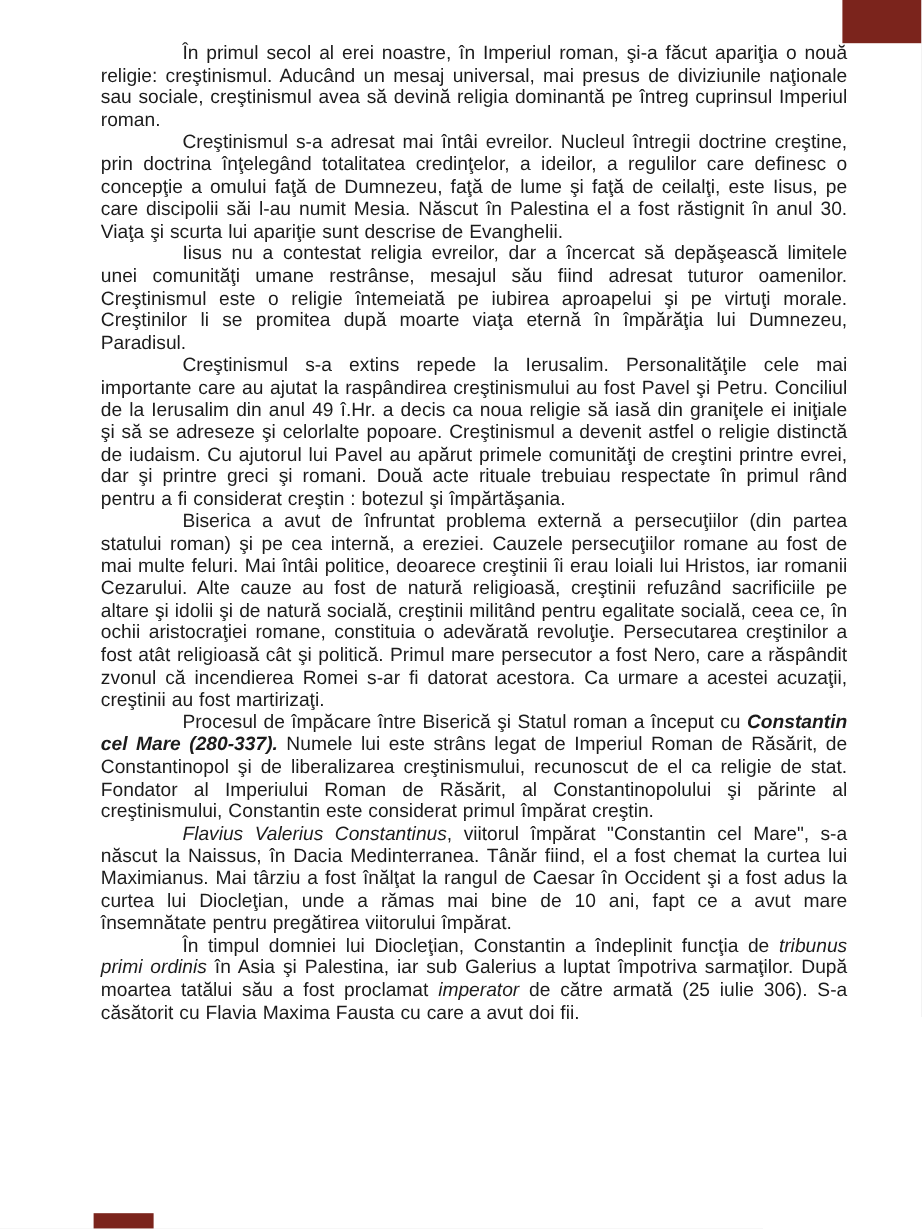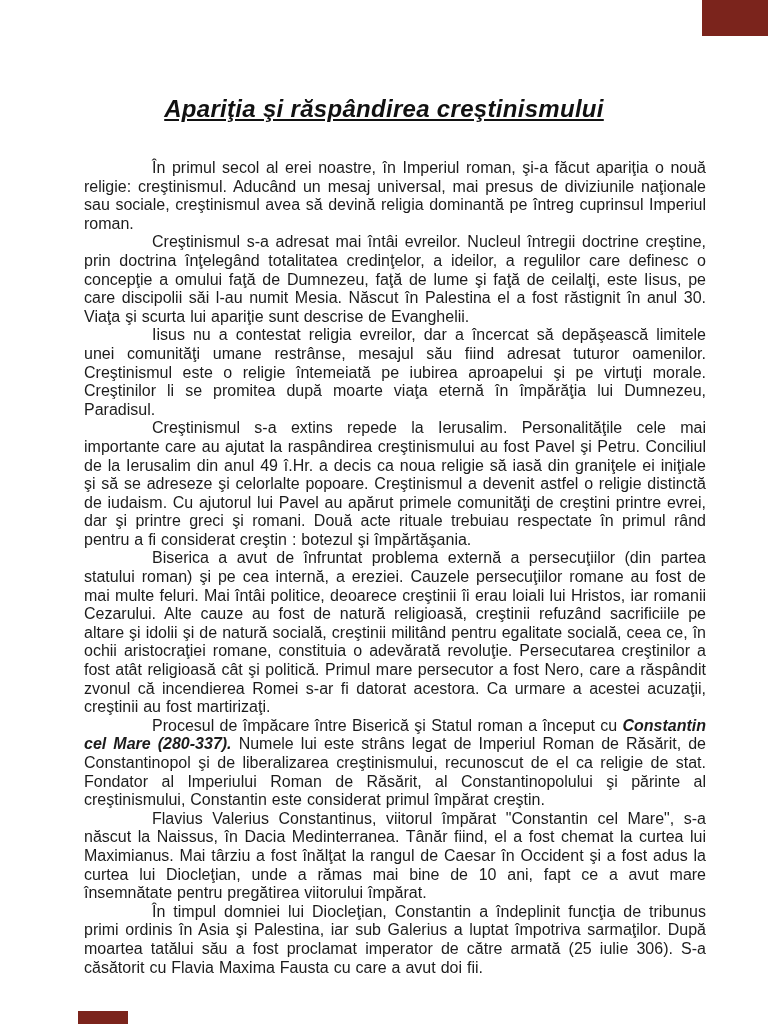--- a/index.html
+++ b/index.html
@@ -28,41 +28,40 @@
     margin-top: 36px;
     padding: 0 62px 0 84px;
   }
   .para {
     font-size: 16px;
     line-height: 18.6px;
     text-align: justify;
     text-indent: 68px;
     word-spacing: 0.5px;
   }
-  .run-i  { }
+  .run-i  { font-style: italic; }
   .run-bi { font-style: italic; font-weight: bold; }
   .artifact-top-right {
     position: absolute;
     top: 0; right: 0;
     width: 66px; height: 36px;
   }
   .artifact-bottom-left {
     position: absolute;
     bottom: 0; left: 78px;
     width: 50px; height: 13px;
   }
 </style>
 </head>
 <body>
 
 <div class="page">
 
   <div class="artifact-top-right" style="background: rgb(123, 36, 28);"></div>
 
-  <h1 class="doc-title">Apariţia şi răspândirea creştinismului</h1>
 
   <div class="doc-body">
       <p class="para"><span>În primul secol al erei noastre, în Imperiul roman, şi-a făcut apariţia o nouă religie: creştinismul. Aducând un mesaj universal, mai presus de diviziunile naţionale sau sociale, creştinismul avea să devină religia dominantă pe întreg cuprinsul Imperiul roman.</span></p>
       <p class="para"><span>Creştinismul s-a adresat mai întâi evreilor. Nucleul întregii doctrine creştine, prin doctrina înţelegând totalitatea credinţelor, a ideilor, a regulilor care definesc o concepţie a omului faţă de Dumnezeu, faţă de lume şi faţă de ceilalţi, este Iisus, pe care discipolii săi l-au numit Mesia. Născut în Palestina el a fost răstignit în anul 30. Viaţa şi scurta lui apariţie sunt descrise de Evanghelii.</span></p>
       <p class="para"><span>Iisus nu a contestat religia evreilor, dar a încercat să depăşească limitele unei comunităţi umane restrânse, mesajul său fiind adresat tuturor oamenilor. Creştinismul este o religie întemeiată pe iubirea aproapelui şi pe virtuţi morale. Creştinilor li se promitea după moarte viaţa eternă în împărăţia lui Dumnezeu, Paradisul.</span></p>
       <p class="para"><span>Creştinismul s-a extins repede la Ierusalim. Personalităţile cele mai importante care au ajutat la raspândirea creştinismului au fost Pavel şi Petru. Conciliul de la Ierusalim din anul 49 î.Hr. a decis ca noua religie să iasă din graniţele ei iniţiale şi să se adreseze şi celorlalte popoare. Creştinismul a devenit astfel o religie distinctă de iudaism. Cu ajutorul lui Pavel au apărut primele comunităţi de creştini printre evrei, dar şi printre greci şi romani. Două acte rituale trebuiau respectate în primul rând pentru a fi considerat creştin : botezul şi împărtăşania.</span></p>
       <p class="para"><span>Biserica a avut de înfruntat problema externă a persecuţiilor (din partea statului roman) şi pe cea internă, a ereziei. Cauzele persecuţiilor romane au fost de mai multe feluri. Mai întâi politice, deoarece creştinii îi erau loiali lui Hristos, iar romanii Cezarului. Alte cauze au fost de natură religioasă, creştinii refuzând sacrificiile pe altare şi idolii şi de natură socială, creştinii militând pentru egalitate socială, ceea ce, în ochii aristocraţiei romane, constituia o adevărată revoluţie. Persecutarea creştinilor a fost atât religioasă cât şi politică. Primul mare persecutor a fost Nero, care a răspândit zvonul că incendierea Romei s-ar fi datorat acestora. Ca urmare a acestei acuzaţii, creştinii au fost martirizaţi.</span></p>
       <p class="para"><span>Procesul de împăcare între Biserică şi Statul roman a început cu </span><span class="run-bi">Constantin cel Mare (280-337).</span><span> Numele lui este strâns legat de Imperiul Roman de Răsărit, de Constantinopol şi de liberalizarea creştinismului, recunoscut de el ca religie de stat. Fondator al Imperiului Roman de Răsărit, al Constantinopolului şi părinte al creştinismului, Constantin este considerat primul împărat creştin.</span></p>
       <p class="para"><span class="run-i">Flavius Valerius Constantinus</span><span>, viitorul împărat "Constantin cel Mare", s-a născut la Naissus, în Dacia Medinterranea. Tânăr fiind, el a fost chemat la curtea lui Maximianus. Mai târziu a fost înălţat la rangul de Caesar în Occident şi a fost adus la curtea lui Diocleţian, unde a rămas mai bine de 10 ani, fapt ce a avut mare însemnătate pentru pregătirea viitorului împărat.</span></p>
       <p class="para"><span>În timpul domniei lui Diocleţian, Constantin a îndeplinit funcţia de </span><span class="run-i">tribunus primi ordinis</span><span> în Asia şi Palestina, iar sub Galerius a luptat împotriva sarmaţilor. După moartea tatălui său a fost proclamat </span><span class="run-i">imperator</span><span> de către armată (25 iulie 306). S-a căsătorit cu Flavia Maxima Fausta cu care a avut doi fii.</span></p>

